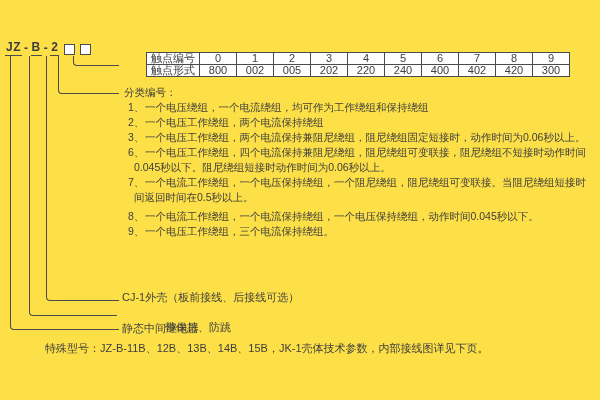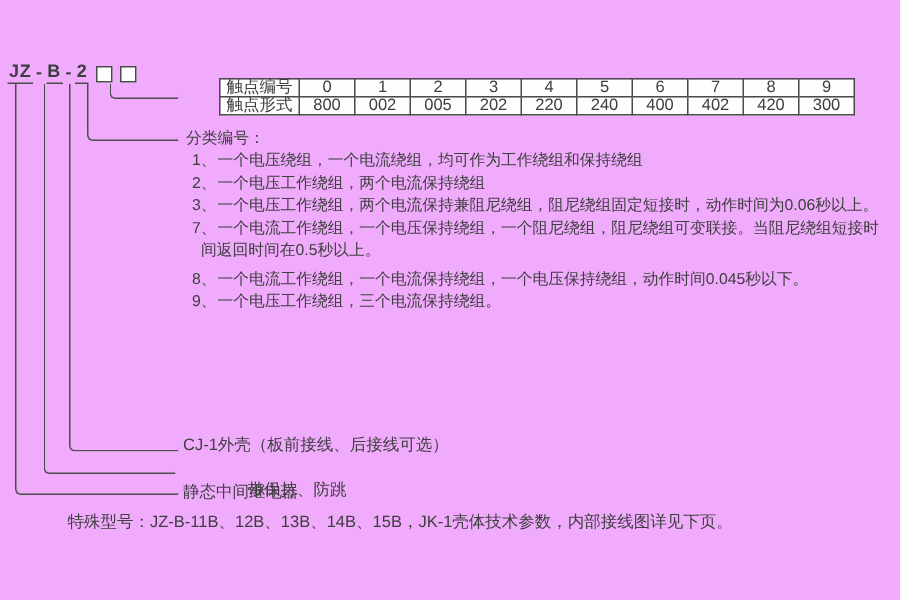--- a/index.html
+++ b/index.html
@@ -1,21 +1,21 @@
 <!DOCTYPE html>
 <html><head>
 <meta charset="utf-8">
 <style>
   html,body{margin:0;padding:0;}
   body{
     width:600px;height:400px;background:#fefefe;
     font-family:"Liberation Sans","DejaVu Sans",sans-serif;
     color:#3e3e3e;overflow:hidden;
   }
-  #canvas{position:relative;width:600px;height:400px;background:#f0abfc;}
+  #canvas{position:relative;width:600px;height:400px;background:#fde047;}
 
   
   .model-code{position:absolute;left:5px;top:41px;display:flex;align-items:flex-end;
     font-size:12px;font-weight:bold;letter-spacing:0.5px;line-height:12px;white-space:nowrap;}
   .seg{display:inline-block;}
   .u{border-bottom:1px solid #4b4b4b;padding:0 1px 2px 1px;}
   .dash{padding:0 2px 2px 2px;}
   .ph-box{display:inline-block;width:9px;height:9px;border:1.5px solid #4b4b4b;
     background:#fefefe;margin:0 0 1px 5px;}
 
@@ -112,20 +112,24 @@
     <div class="item">
       <div class="l"><span class="num">1、</span><span>一个电压绕组，一个电流绕组，均可作为工作绕组和保持绕组</span></div>
     </div>
     <div class="item">
       <div class="l"><span class="num">2、</span><span>一个电压工作绕组，两个电流保持绕组</span></div>
     </div>
     <div class="item">
       <div class="l"><span class="num">3、</span><span>一个电压工作绕组，两个电流保持兼阻尼绕组，阻尼绕组固定短接时，动作时间为0.06秒以上。</span></div>
     </div>
     <div class="item">
+      <div class="l"><span class="num">6、</span><span>一个电压工作绕组，四个电流保持兼阻尼绕组，阻尼绕组可变联接，阻尼绕组不短接时动作时间</span></div>
+      <div class="l cont">0.045秒以下。阻尼绕组短接时动作时间为0.06秒以上。</div>
+    </div>
+    <div class="item">
       <div class="l"><span class="num">7、</span><span>一个电流工作绕组，一个电压保持绕组，一个阻尼绕组，阻尼绕组可变联接。当阻尼绕组短接时</span></div>
       <div class="l cont">间返回时间在0.5秒以上。</div>
     </div>
     <div class="item gap">
       <div class="l"><span class="num">8、</span><span>一个电流工作绕组，一个电流保持绕组，一个电压保持绕组，动作时间0.045秒以下。</span></div>
     </div>
     <div class="item">
       <div class="l"><span class="num">9、</span><span>一个电压工作绕组，三个电流保持绕组。</span></div>
     </div>
   </div>

